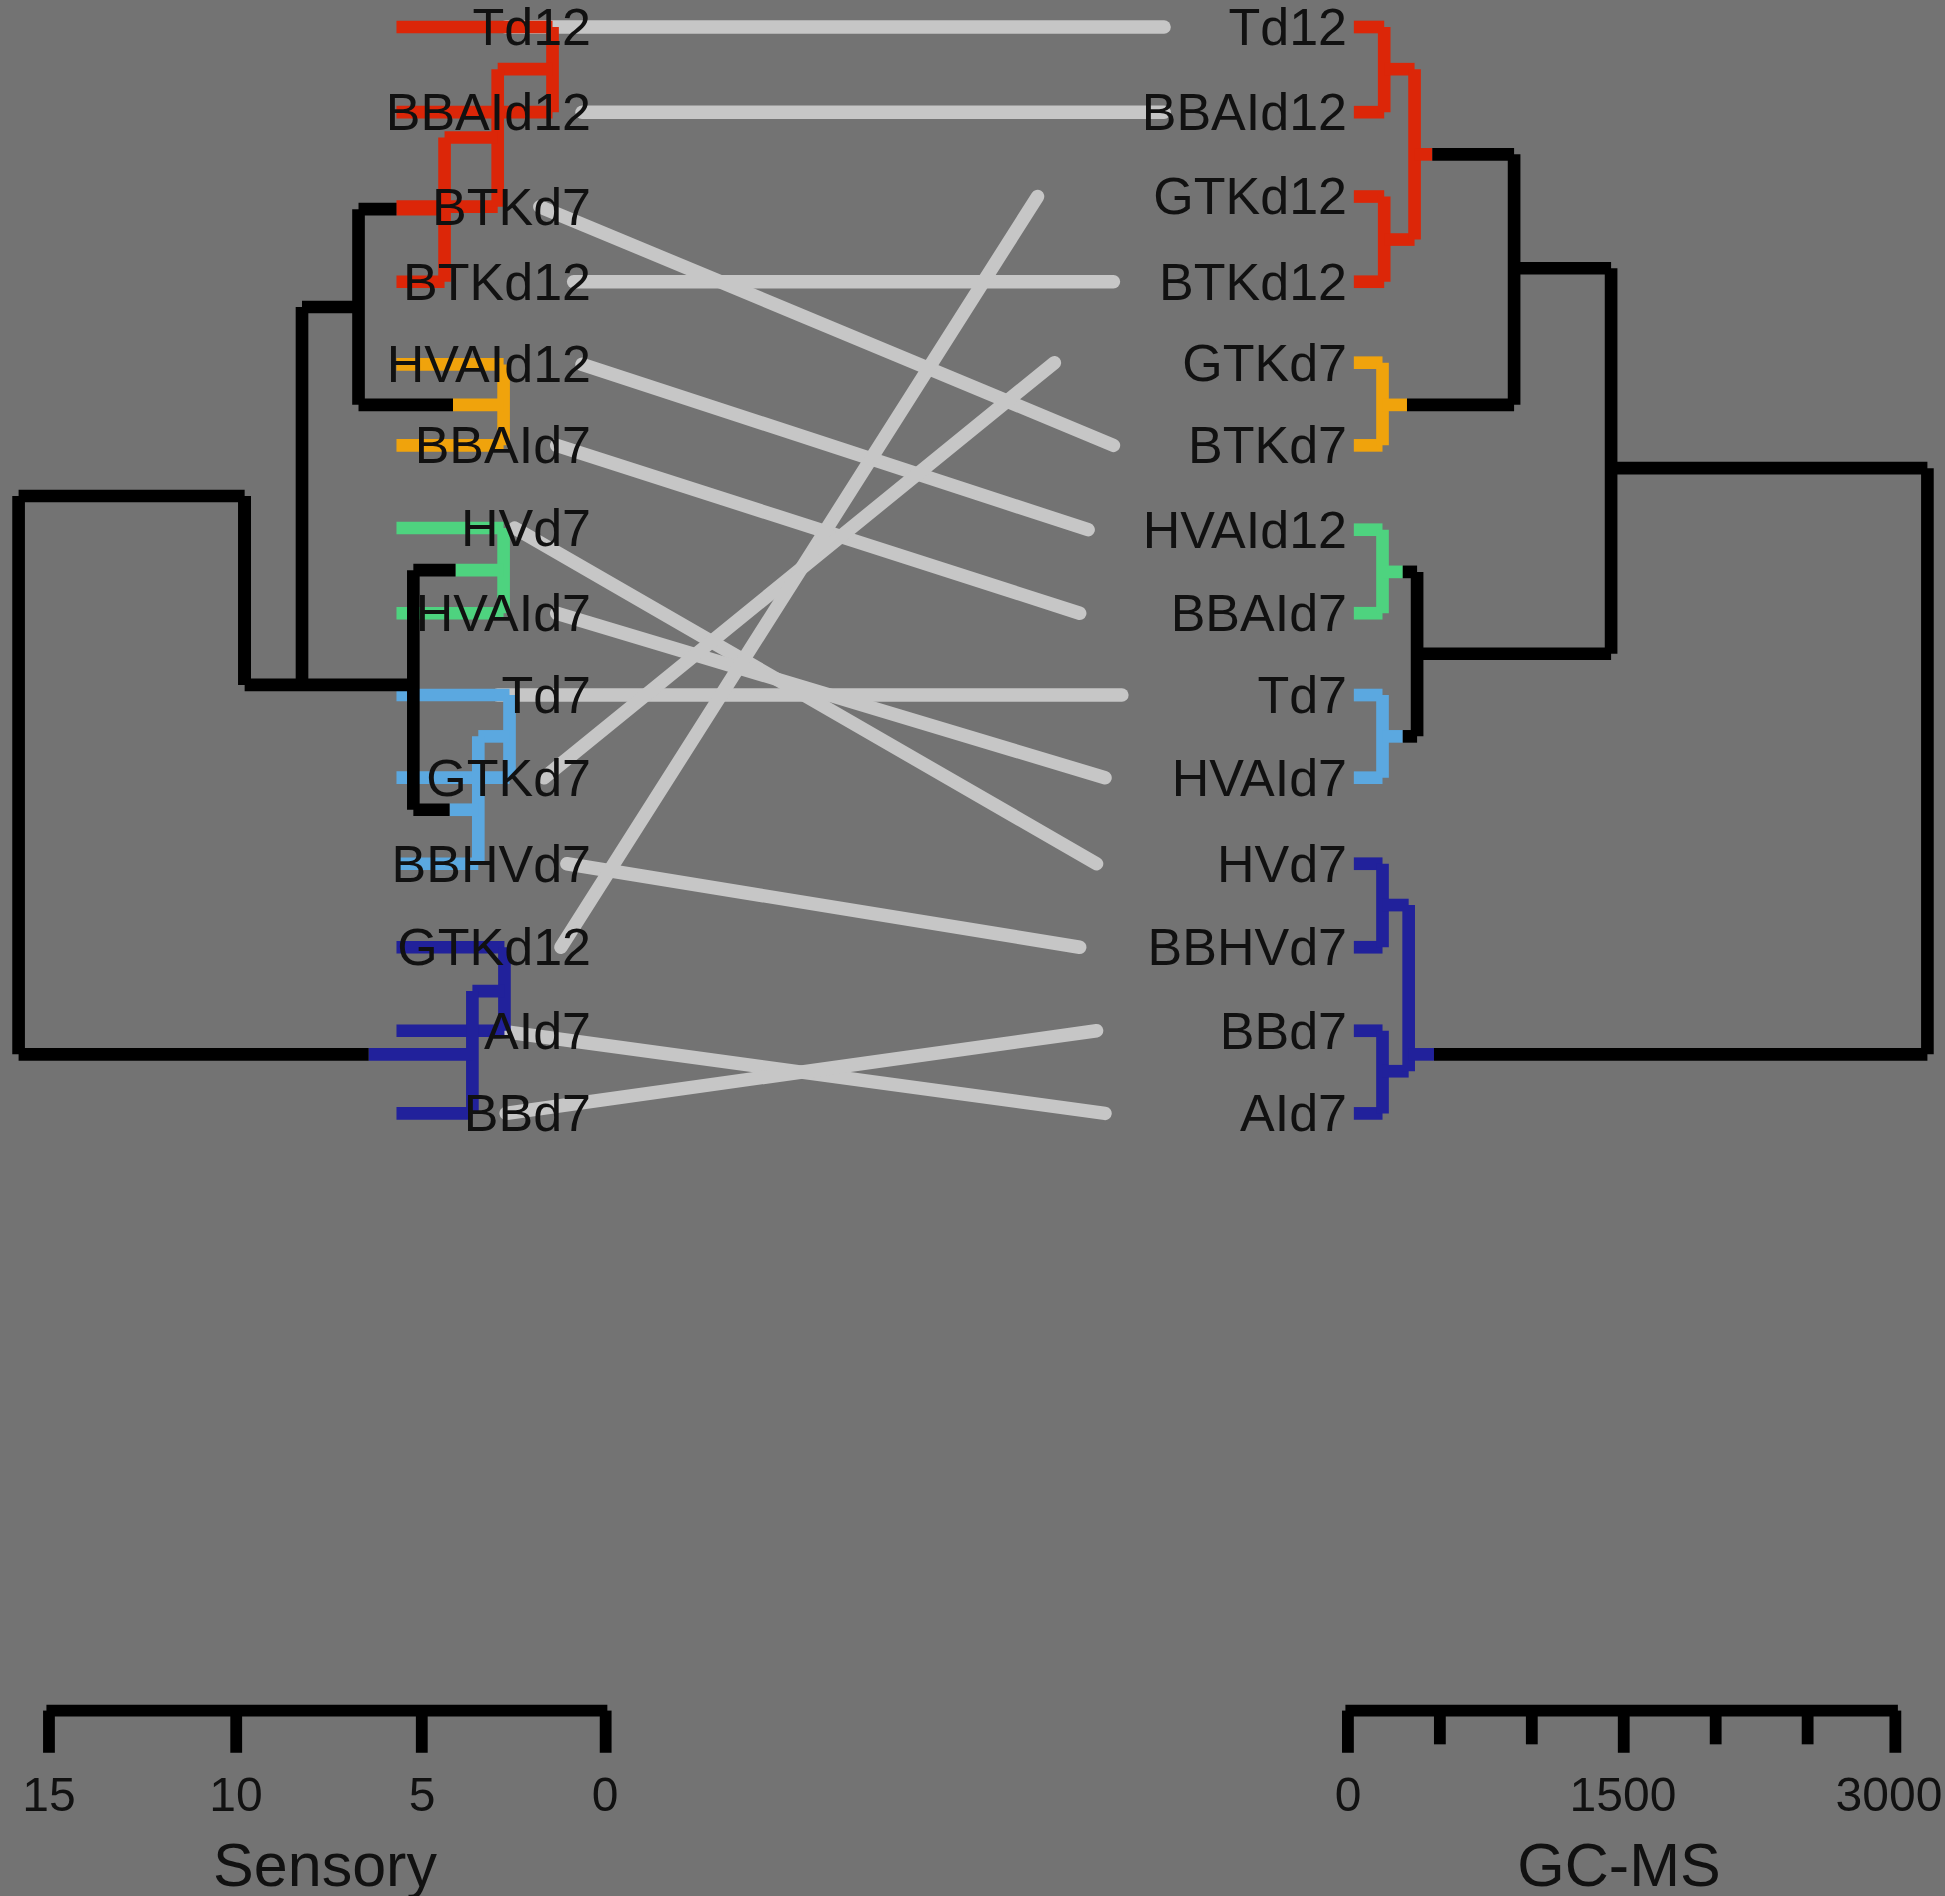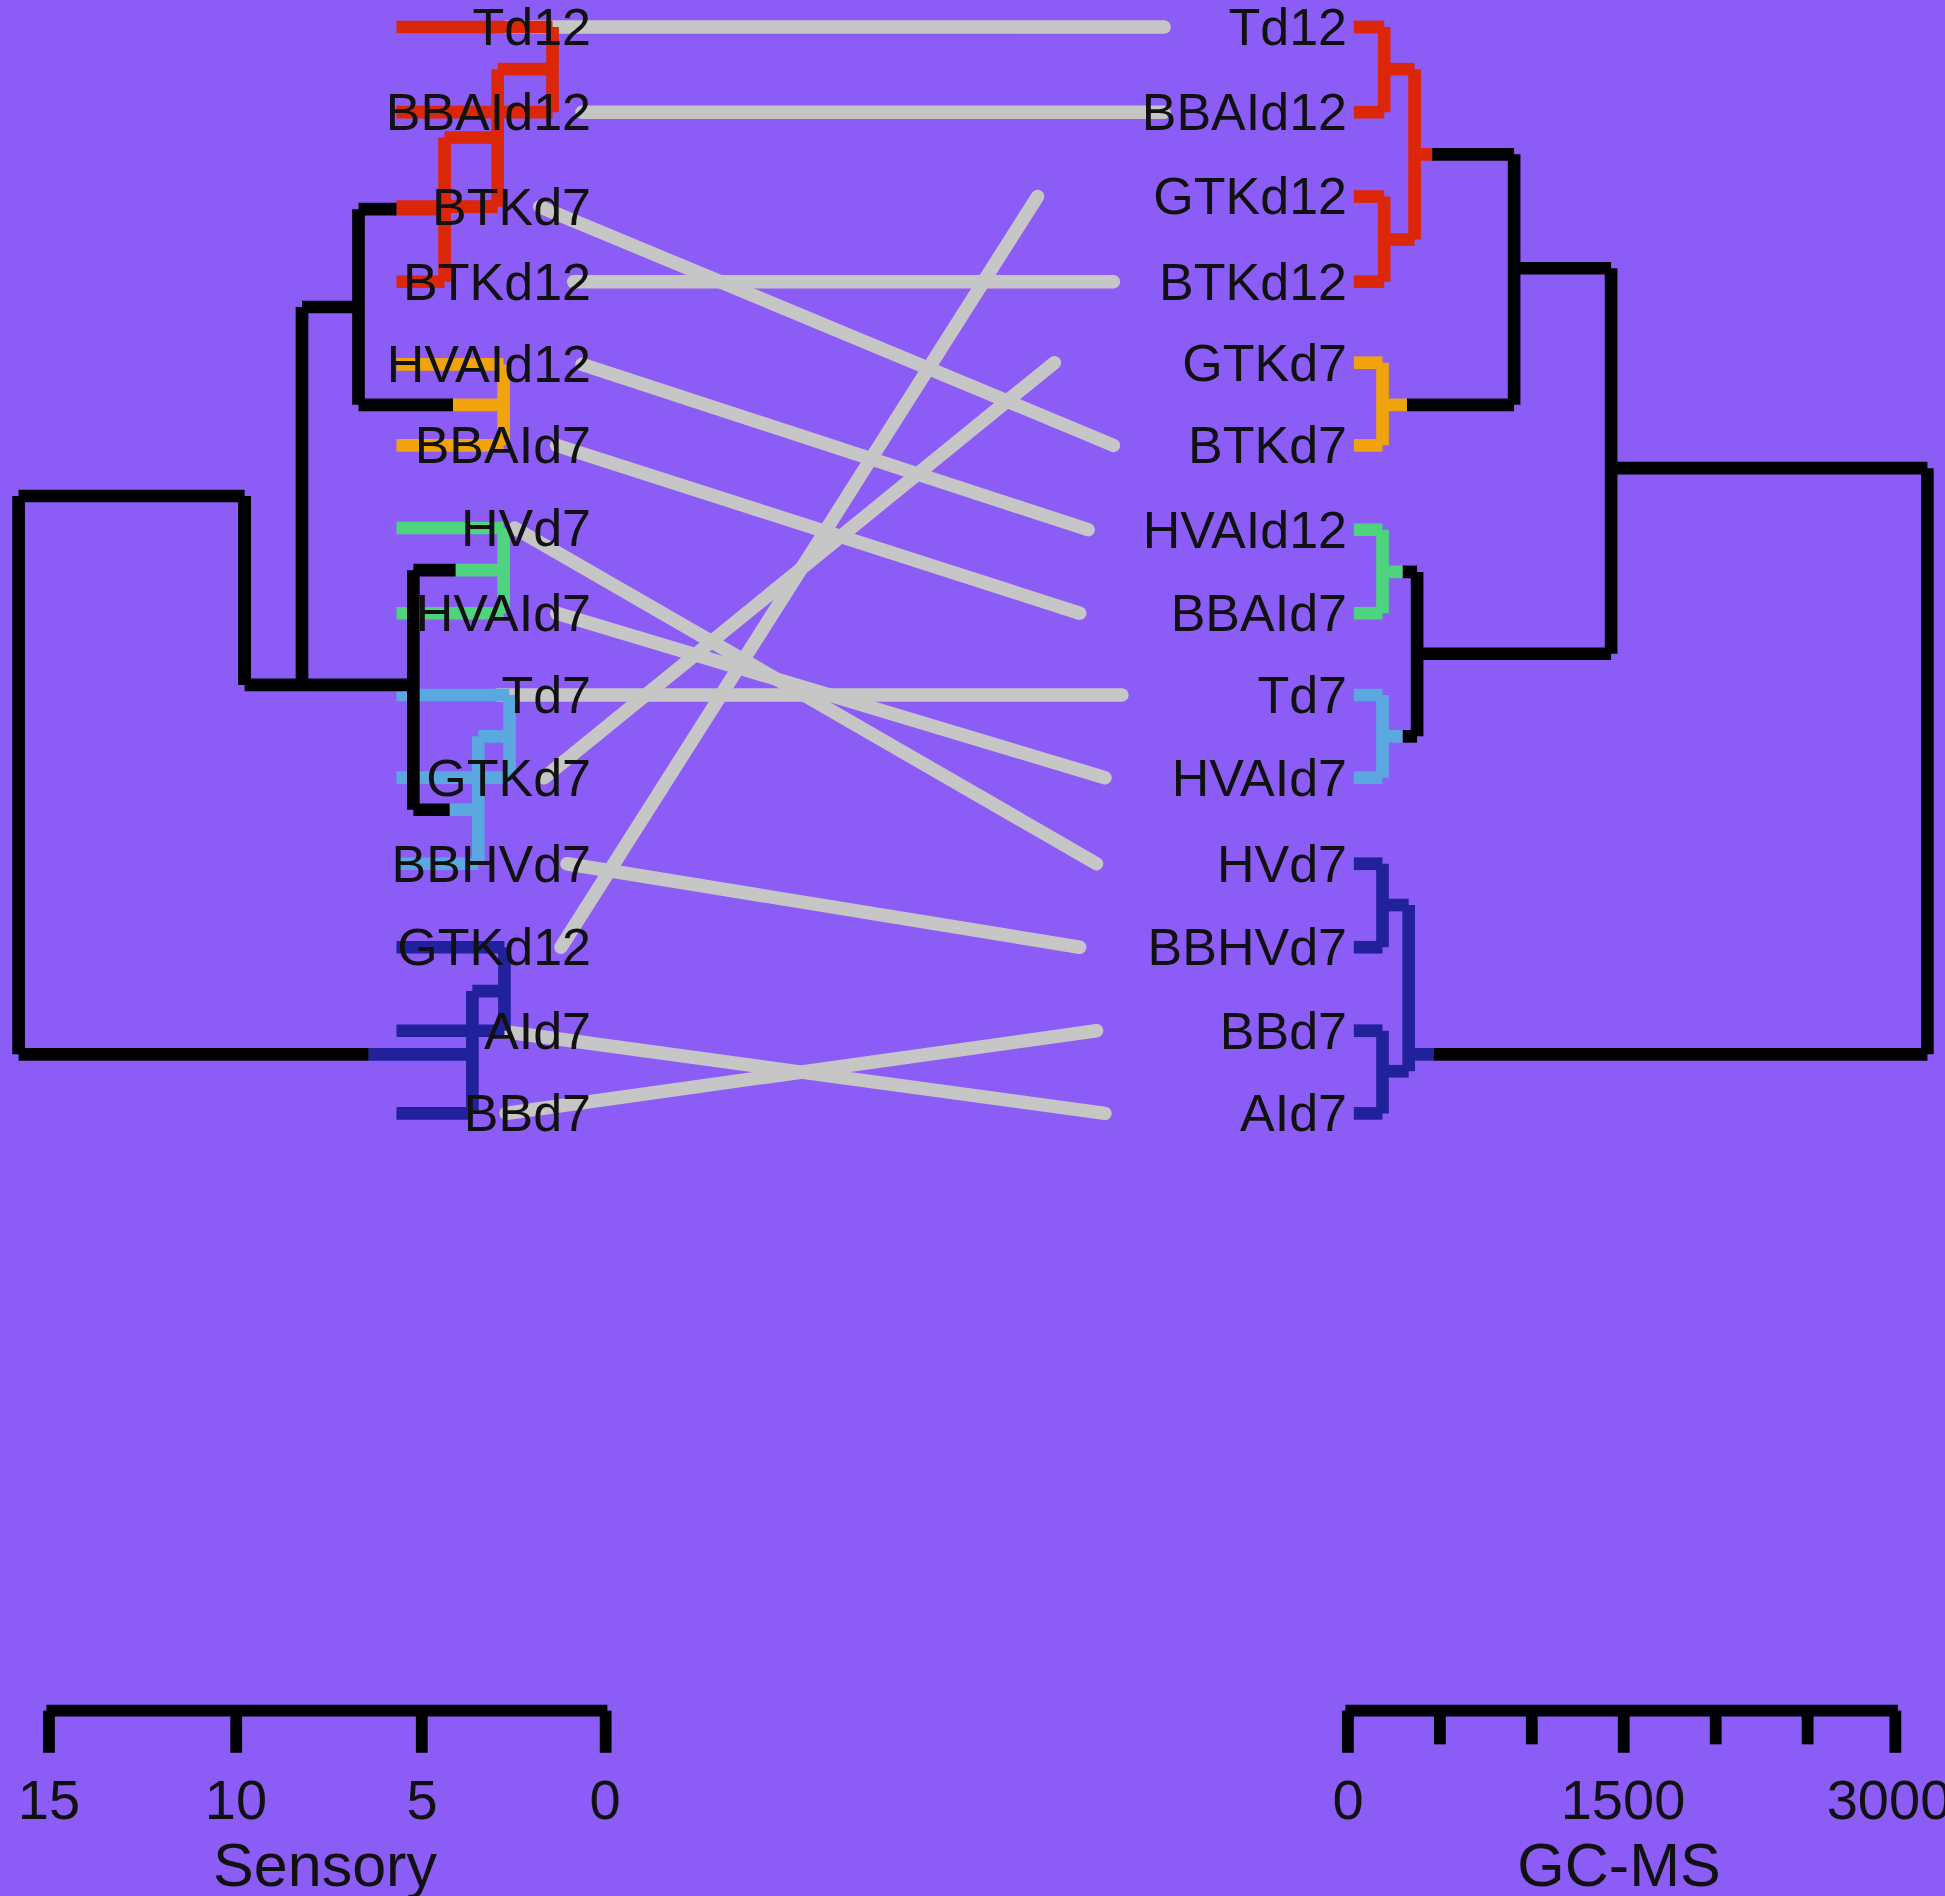--- a/index.html
+++ b/index.html
@@ -1,33 +1,33 @@
 <!DOCTYPE html>
 <html style="font-size:13.5px"><head>
 <meta charset="utf-8">
 <style>
   html,body{margin:0;padding:0;background:#fff;}
   body{font-family:"Liberation Sans",sans-serif;}
-  #stage{position:relative;width:1946px;height:1897px;background:#8b5cf6;overflow:hidden;}
+  #stage{position:relative;width:1946px;height:1897px;background:#737373;overflow:hidden;}
   #tangle{position:absolute;left:0;top:0;width:1946px;height:1897px;}
   .leaf-label{
     position:absolute;
     font-family:"Liberation Sans",sans-serif;
     font-size:52px;
     line-height:52px;
     color:#111;
     white-space:nowrap;
     transform:translateY(-50%);
   }
   .leaf-label.left{text-align:right;}
   .leaf-label.right{text-align:left;}
   .axis-tick-label{
     position:absolute;
     font-family:"Liberation Sans",sans-serif;
-    font-size:56px;
+    font-size:48px;
     color:#111;
     white-space:nowrap;
     transform:translateX(-50%);
   }
   .axis-title{
     position:absolute;
     font-family:"Liberation Sans",sans-serif;
     font-size:61px;
     color:#111;
     white-space:nowrap;

